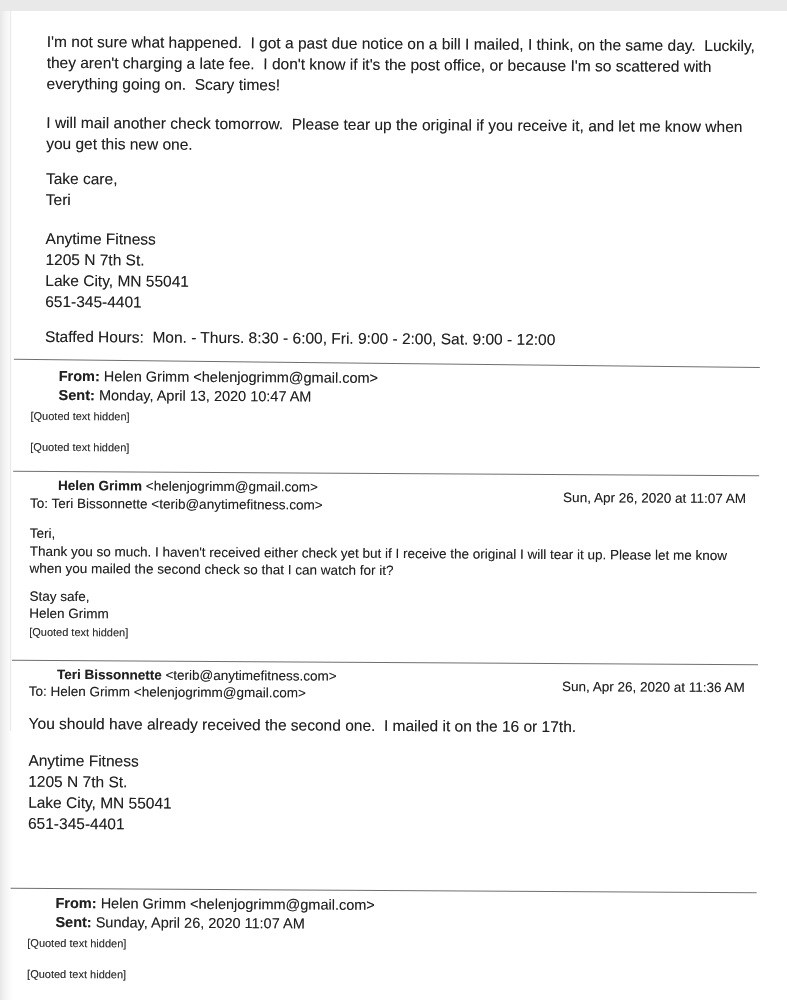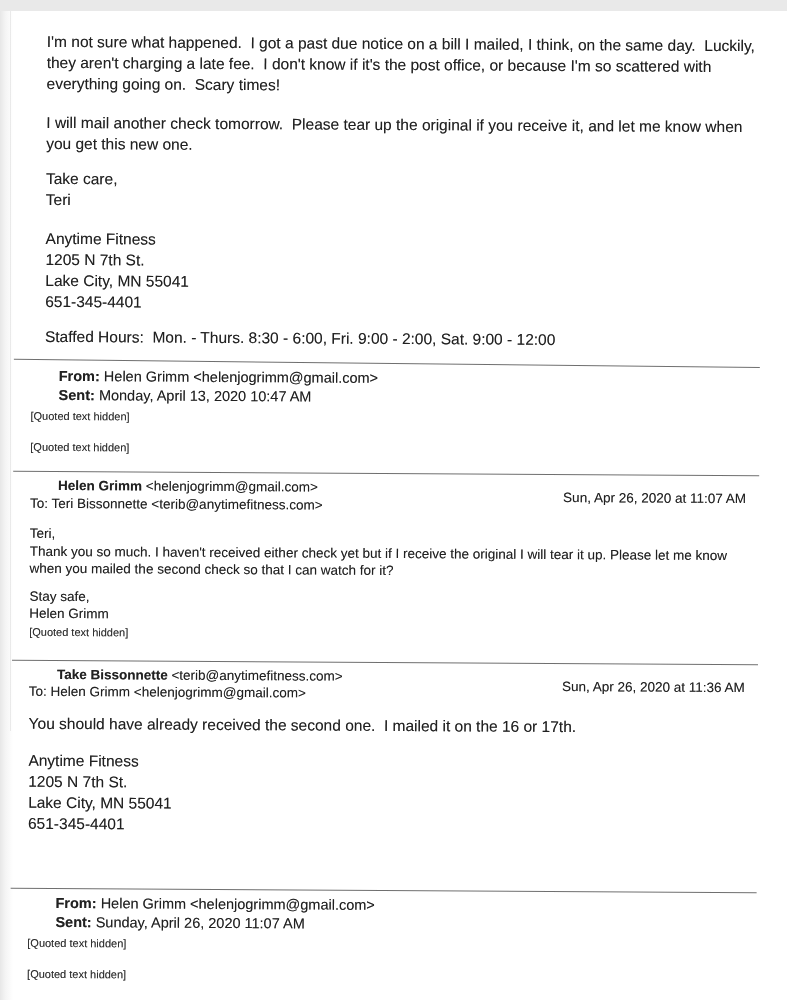--- a/index.html
+++ b/index.html
@@ -129,21 +129,21 @@
           <div class="body-md">Stay safe,</div>
           <div class="body-md">Helen Grimm</div>
         </div>
         <div class="quoted mt-q-sm">[Quoted text hidden]</div>
       </section>
 
       <hr class="rule rule-3">
       <section class="mt-hdr">
         <div class="msg-header">
           <div>
-            <div class="hdr-sm"><span class="b">Take Bissonnette</span> <span>&lt;terib@anytimefitness.com&gt;</span></div>
+            <div class="hdr-sm"><span class="b">Teri Bissonnette</span> <span>&lt;terib@anytimefitness.com&gt;</span></div>
             <div class="hdr-sm">To: Helen Grimm &lt;helenjogrimm@gmail.com&gt;</div>
           </div>
           <div class="hdr-date">Sun, Apr 26, 2020 at 11:36 AM</div>
         </div>
         <p class="body-lg mt-body-lg">You should have already received the second one.  I mailed it on the 16 or 17th.</p>
         <div class="mt-sig2">
           <div class="body-lg">Anytime Fitness</div>
           <div class="body-lg">1205 N 7th St.</div>
           <div class="body-lg">Lake City, MN 55041</div>
           <div class="body-lg">651-345-4401</div>

